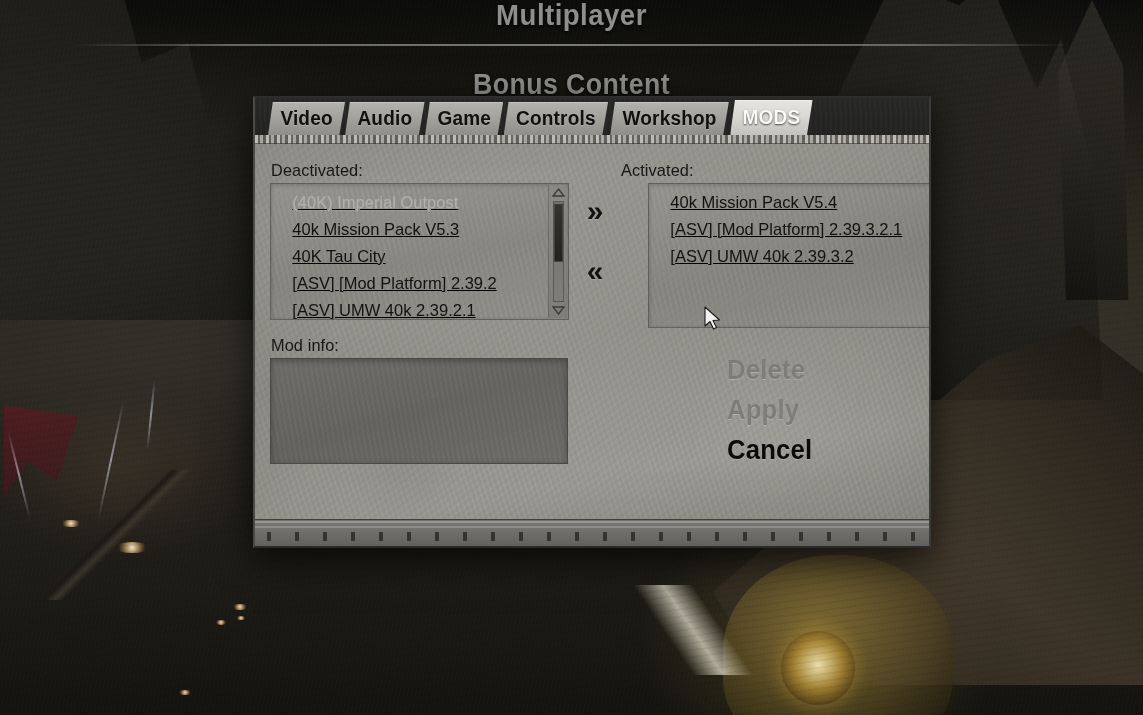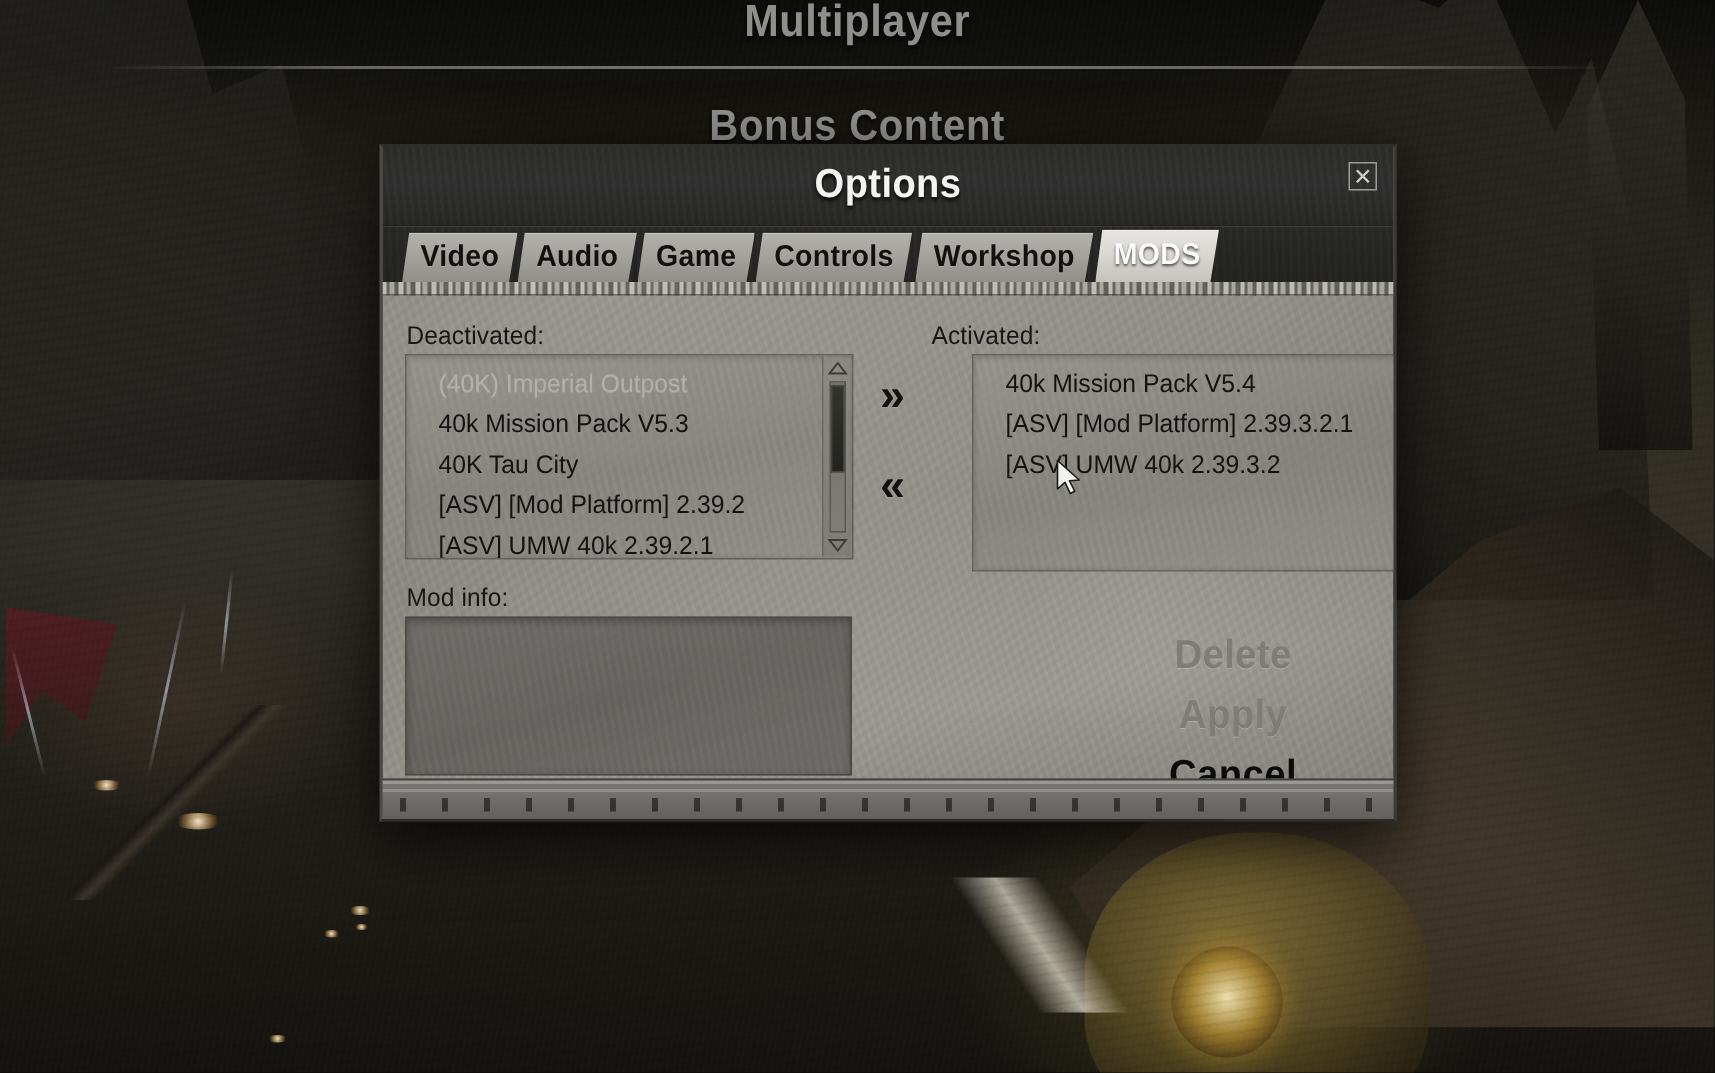--- a/index.html
+++ b/index.html
@@ -281,21 +281,21 @@
     background:
       repeating-linear-gradient(78deg, rgba(255,255,255,0.02) 0 2px, rgba(0,0,0,0.02) 2px 5px),
       linear-gradient(170deg, rgba(150,149,143,0.62), rgba(128,127,121,0.58) 55%, rgba(142,141,135,0.6));
     border: 1px solid rgba(62,61,58,0.55);
     box-shadow: inset 0 1px 4px rgba(0,0,0,0.22);
     overflow: hidden;
   }
   #list-deactivated { left: 15px; top: 39px; width: 297px; height: 135px; }
   #list-activated   { left: 365px; top: 39px; width: 296px; height: 143px; margin-left: 28px; }
 
-  .mod-items { padding: 5px 0 0 0; }
+  .mod-items { padding: 5px 0 0 0; text-decoration: underline; }
   .mod-item {
     font-size: 17px;
     line-height: 27px;
     color: #121211;
     padding-left: 22px;
     white-space: nowrap;
     cursor: pointer;
     transform: scaleX(0.97);
     transform-origin: left center;
   }
@@ -384,23 +384,23 @@
       repeating-linear-gradient(80deg, rgba(255,255,255,0.014) 0 2px, rgba(0,0,0,0.03) 2px 5px),
       linear-gradient(165deg, rgba(104,103,99,0.8), rgba(92,91,87,0.82) 50%, rgba(100,99,95,0.8));
     border: 1px solid rgba(52,51,49,0.6);
     box-shadow: inset 0 2px 6px rgba(0,0,0,0.3);
   }
 
   
   #action-buttons {
     position: absolute;
     right: 12px;
-    top: 219px;
+    top: 206px;
     width: 200px;
-    text-align: center;
+    text-align: left;
   }
   .action-btn {
     font-size: 27px;
     font-weight: bold;
     line-height: 40px;
     letter-spacing: .2px;
     cursor: pointer;
     transform: scaleX(0.95);
     transform-origin: right center;
   }
@@ -475,28 +475,20 @@
 
 <div id="bg-menu">
   <div class="menu-entry" id="menu-multiplayer">Multiplayer</div>
   <div id="menu-divider"></div>
   <div class="menu-entry" id="menu-bonus">Bonus Content</div>
 </div>
 
 <div id="options-dialog">
   <div id="dialog-texture"></div>
 
-  <div id="title-bar">
-    <div id="dialog-title">Options</div>
-    <div id="close-button">
-      <svg width="11" height="11" viewBox="0 0 11 11">
-        <path d="M1.5 1.5 L9.5 9.5 M9.5 1.5 L1.5 9.5" stroke="#cfcfcb" stroke-width="1.6" fill="none"></path>
-      </svg>
-    </div>
-  </div>
 
   <div id="tab-bar">
     <div class="tab">Video</div>
     <div class="tab">Audio</div>
     <div class="tab">Game</div>
     <div class="tab">Controls</div>
     <div class="tab">Workshop</div>
     <div class="tab active">MODS</div>
   </div>
   <div id="tab-strip"></div>

